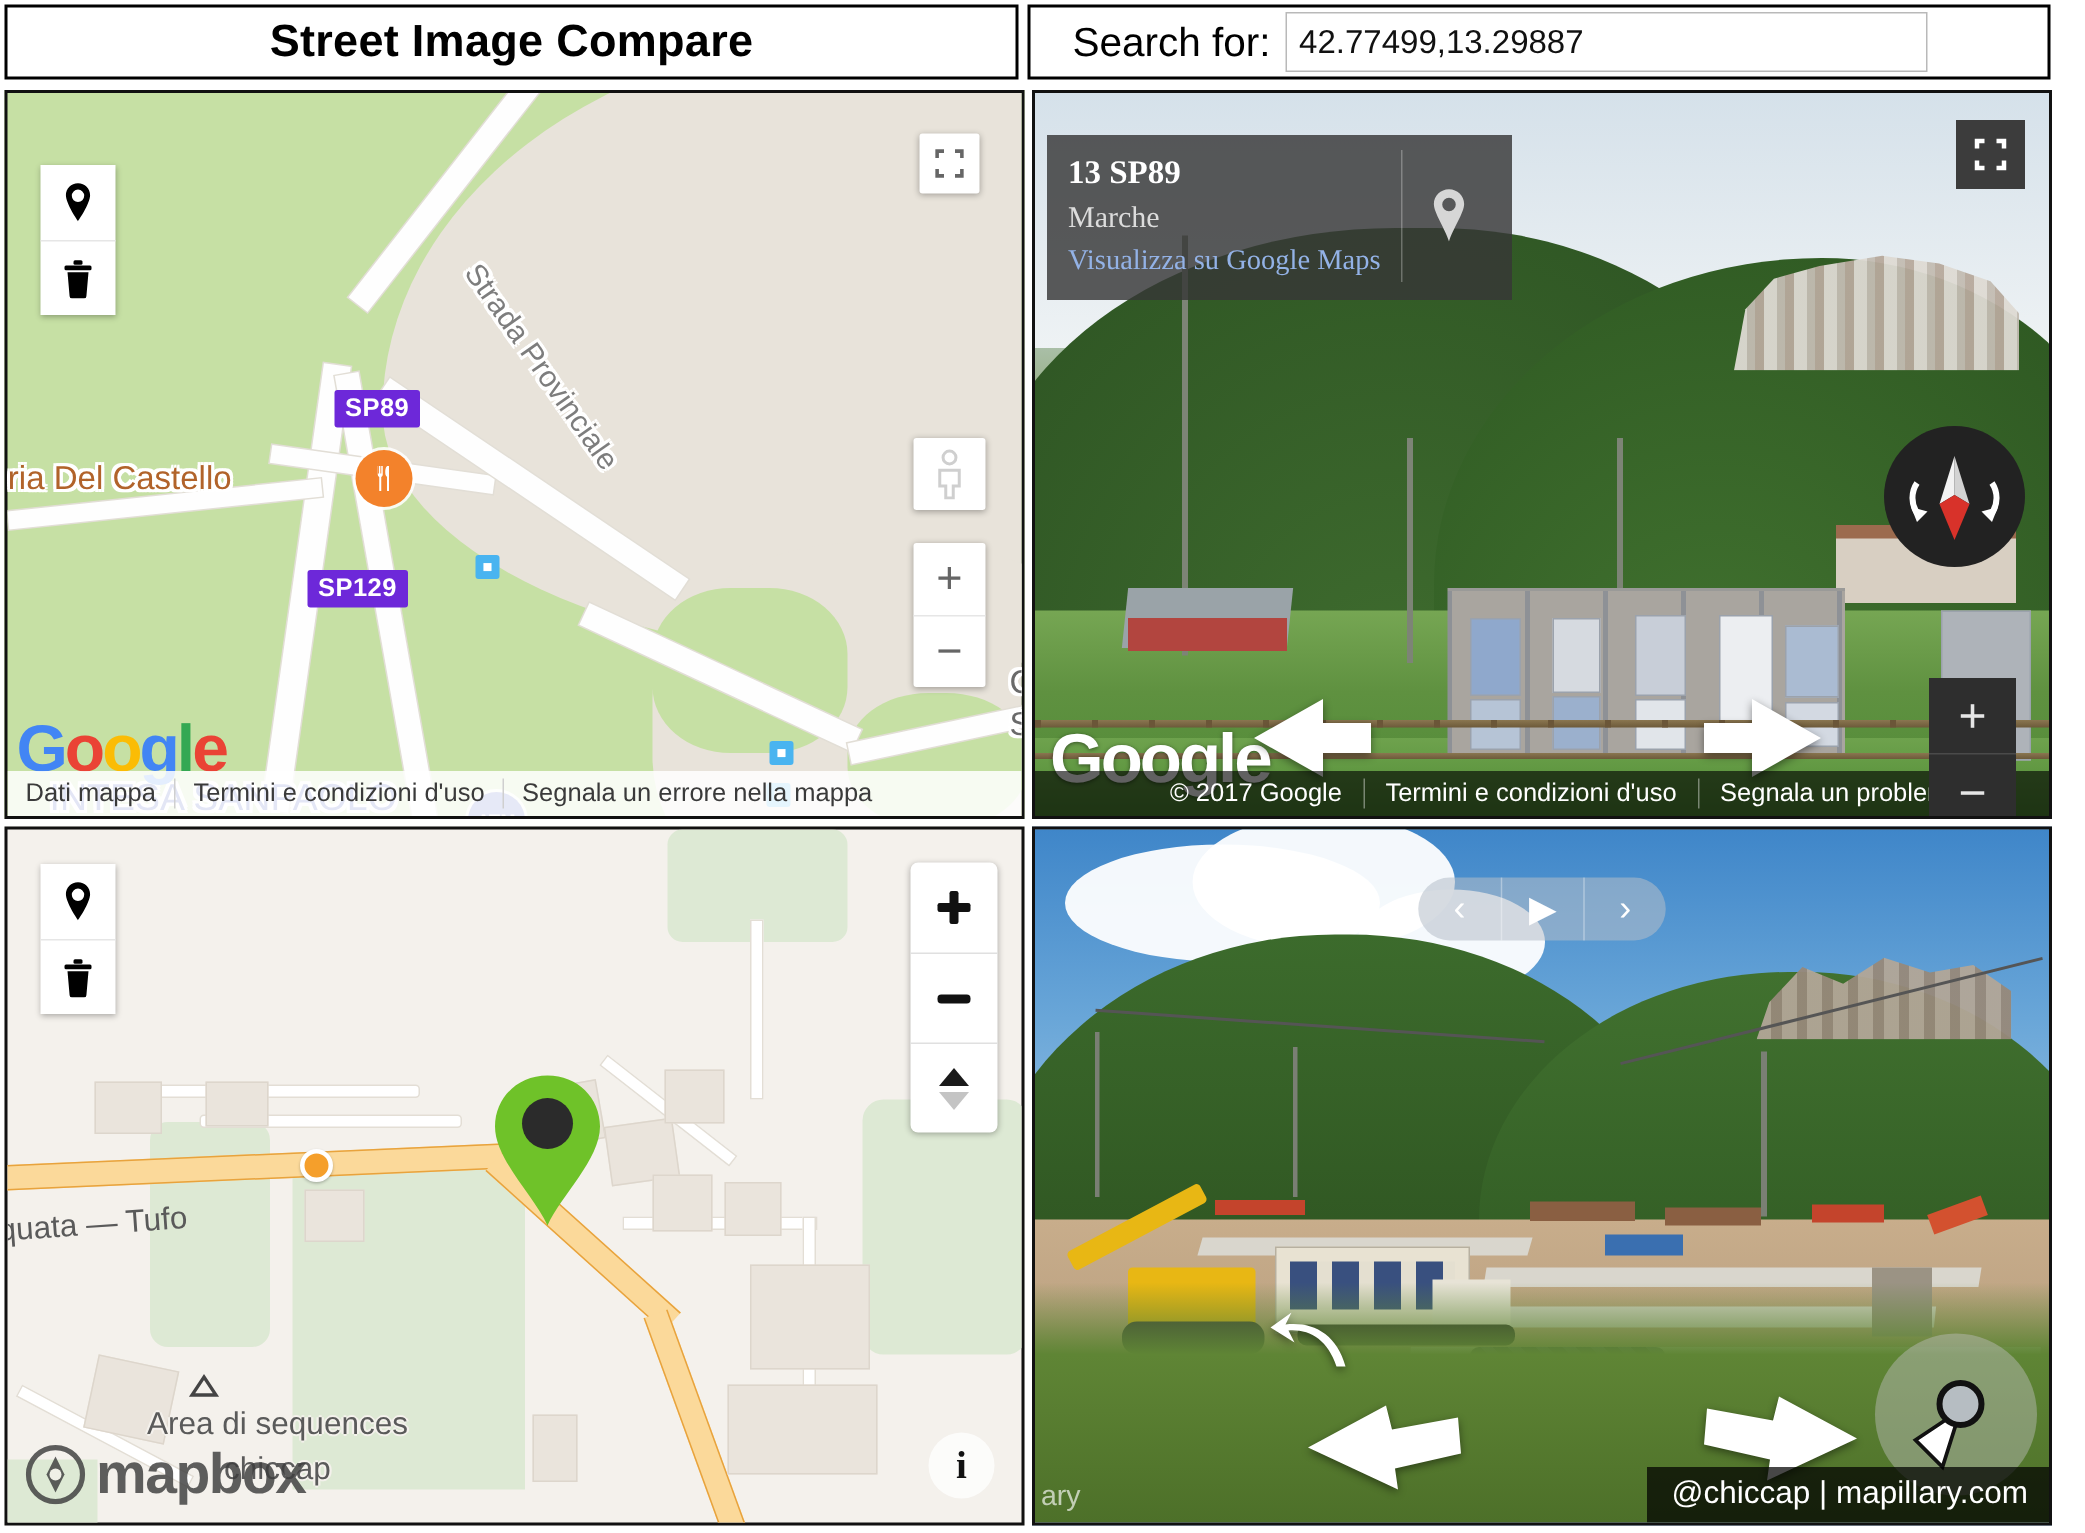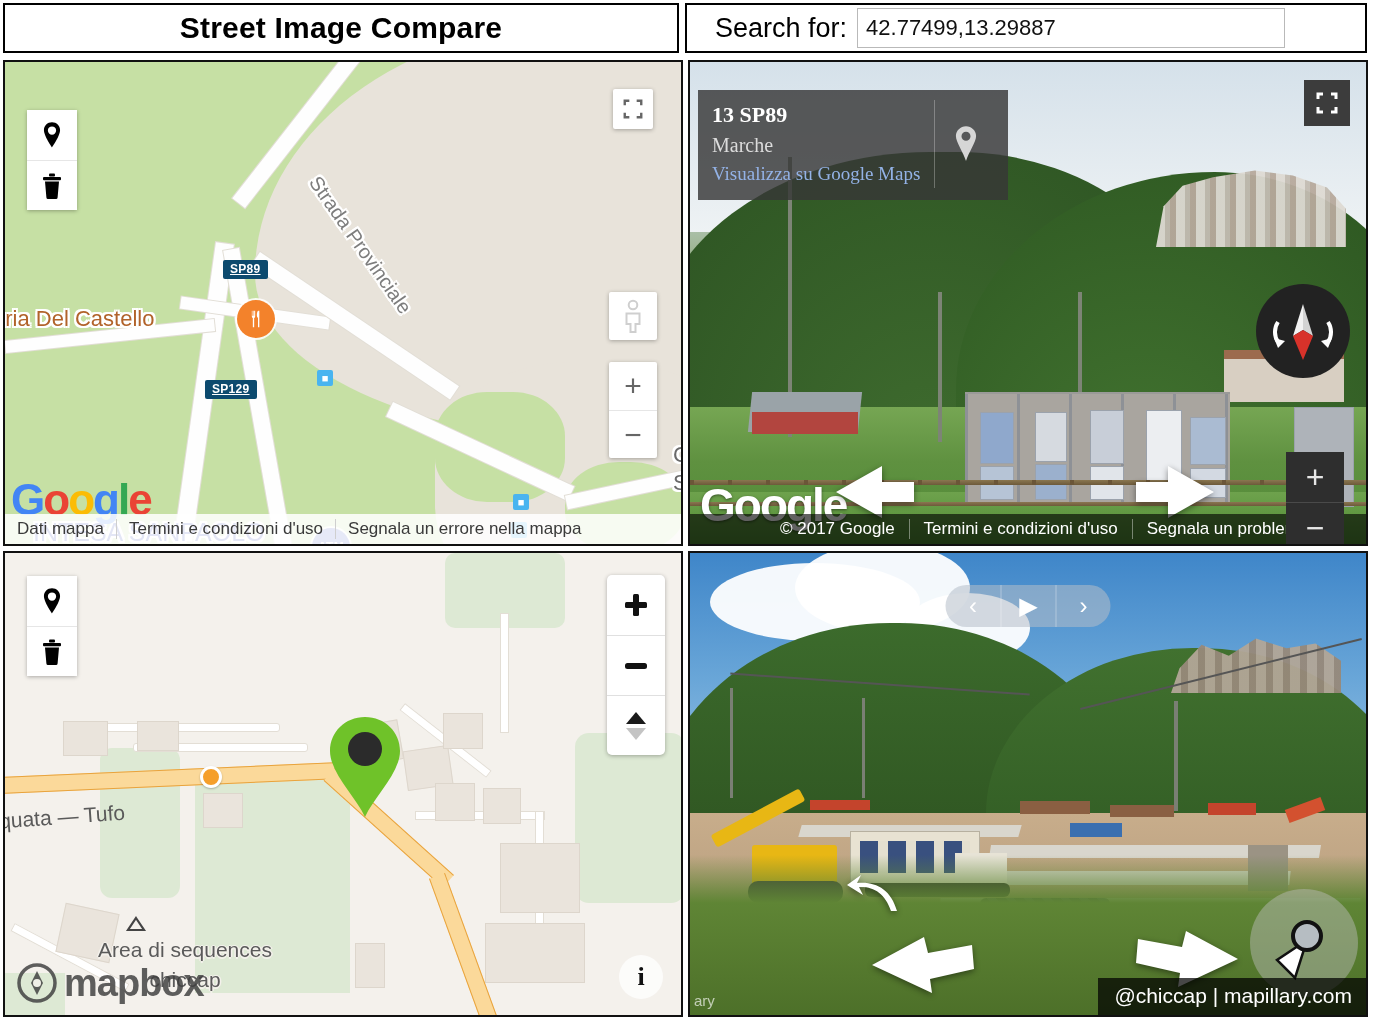--- a/index.html
+++ b/index.html
@@ -92,28 +92,27 @@
     position: absolute;
     background: #c6e0a4;
   }
   .road {
     position: absolute;
     background: #fefefe;
     box-shadow: 0 0 0 1px #e2ded6;
   }
   .road-shield {
     position: absolute;
-    background: #0c4a6e;
+    background: #6d28d9;
     color: #fff;
-    font-size: 12px;
+    font-size: 17px;
     font-weight: bold;
     padding: 2px 7px 3px 7px;
     border-radius: 2px;
     letter-spacing: .3px;
-    text-decoration: underline;
   }
   .map-label {
     position: absolute;
     font-size: 22px;
     white-space: nowrap;
     text-shadow:
       -2px 0 #fff, 2px 0 #fff, 0 -2px #fff, 0 2px #fff,
       -2px -2px #fff, 2px 2px #fff, -2px 2px #fff, 2px -2px #fff;
   }
   .label-poi { color: #b1632a; }
@@ -465,21 +464,21 @@
     background: rgba(0,0,0,.72);
     color:#fff;
     font-size: 21px;
     padding: 6px 14px 7px 16px;
     z-index: 30;
   }
   .mly-watermark {
     position: absolute;
     left: 4px; bottom: 6px;
     color: rgba(255,255,255,.65);
-    font-size: 15px;
+    font-size: 19px;
     z-index: 28;
   }
 </style>
 </head>
 <body>
 
 <div class="header">
   <div class="header-cell title-cell">
     <span class="title-text">Street Image Compare</span>
   </div>

